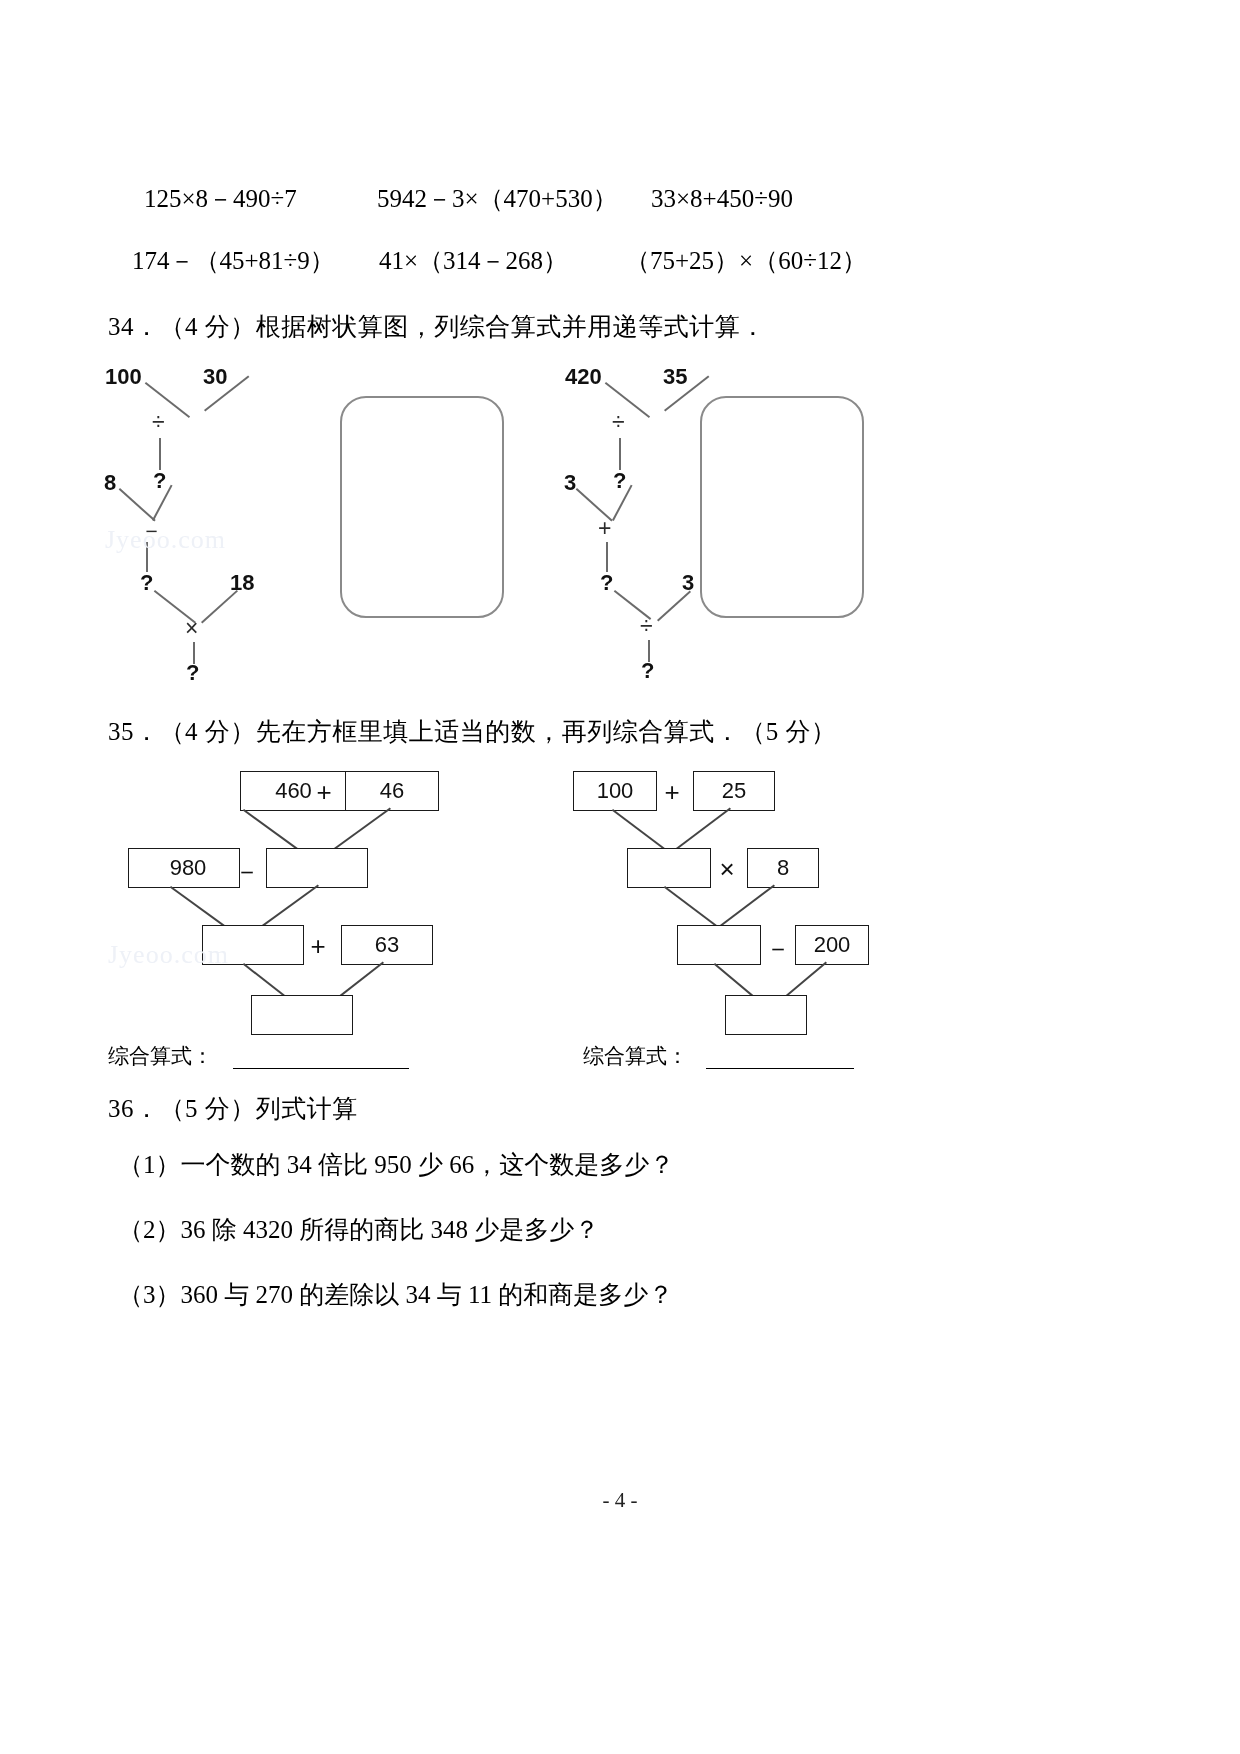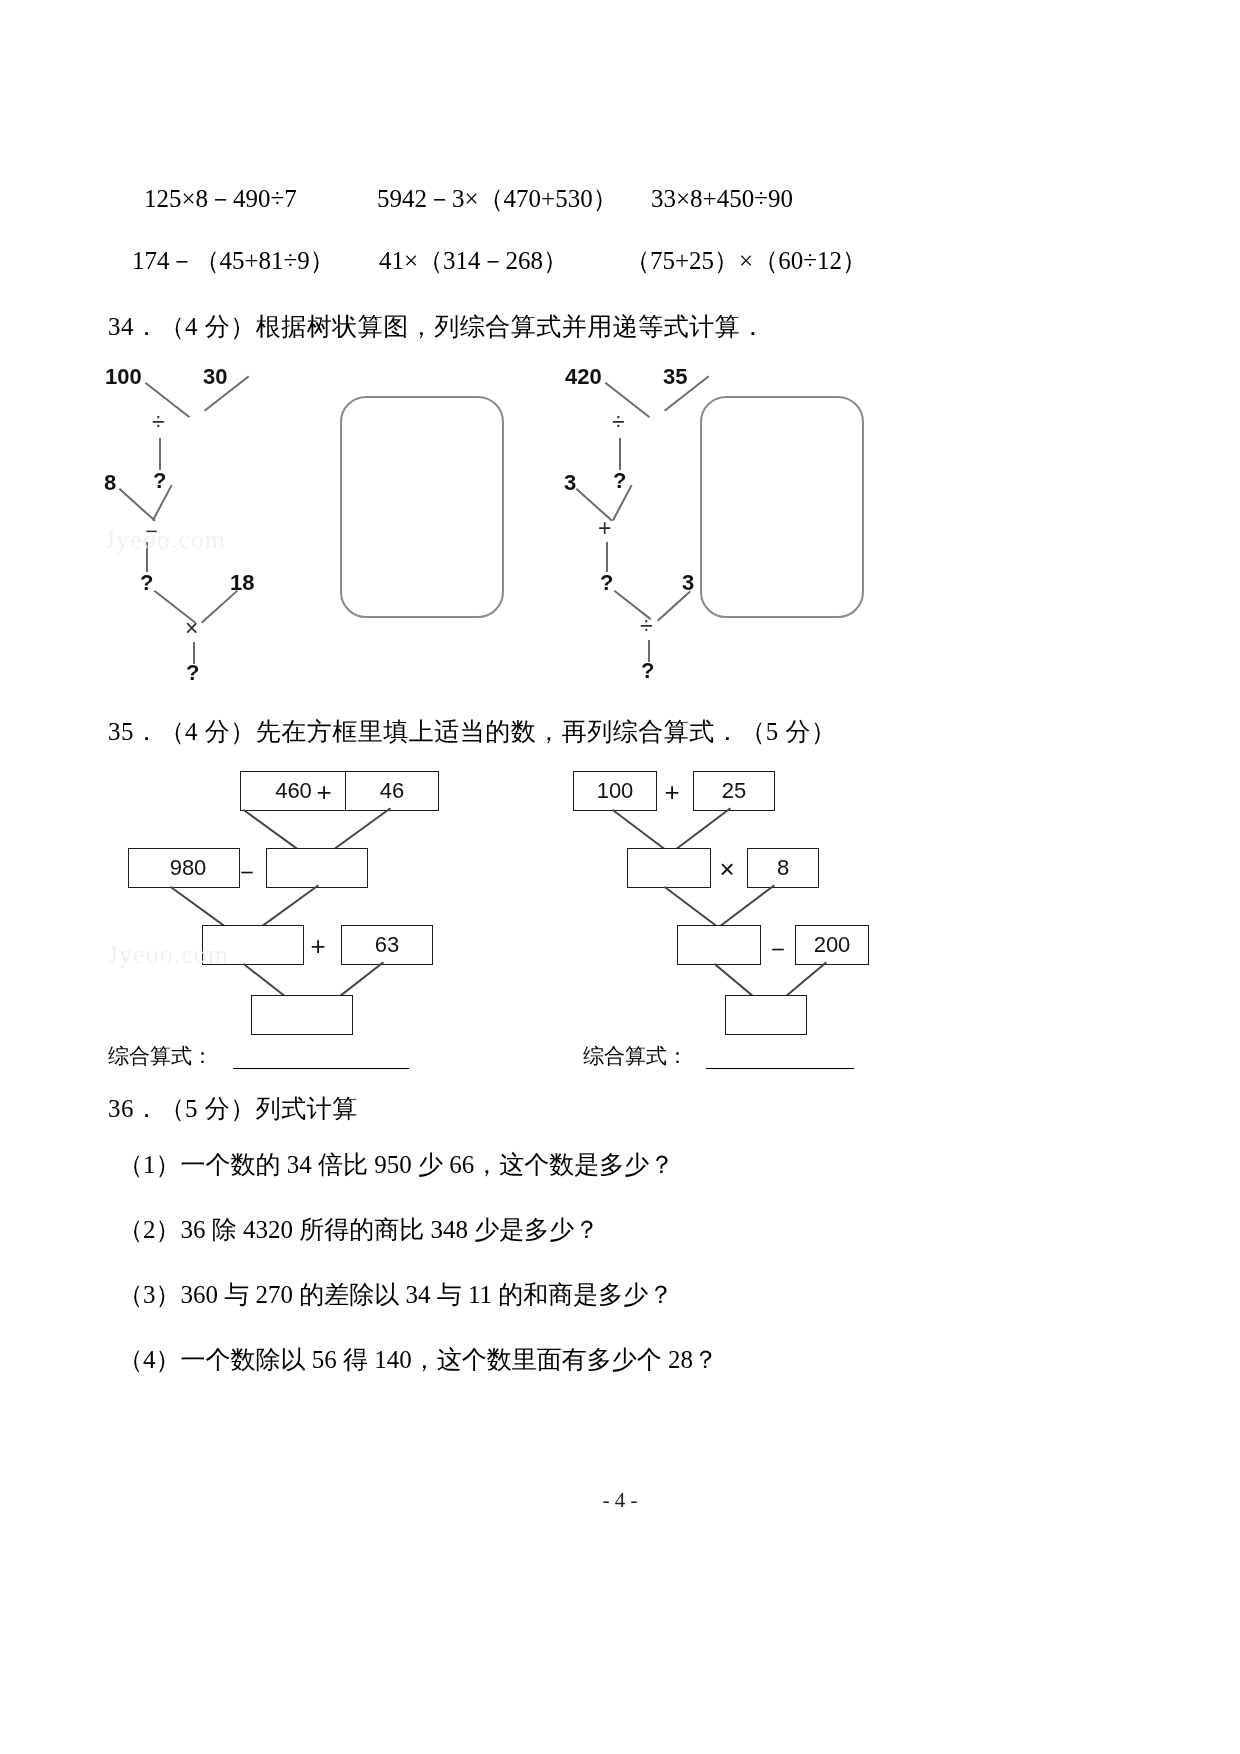--- a/index.html
+++ b/index.html
@@ -287,17 +287,16 @@
   <div class="answer-rule" style="left:233px; top:1068px; width:176px;"></div>
 
   <div class="label-small" style="left:583px; top:1042px;">综合算式：</div>
   <div class="answer-rule" style="left:706px; top:1068px; width:148px;"></div>
 
   <div class="qhead" style="left:108px; top:1092px;">36．（5 分）列式计算</div>
 
   <div class="subitem" style="left:118px; top:1148px;">（1）一个数的 34 倍比 950 少 66，这个数是多少？</div>
   <div class="subitem" style="left:118px; top:1213px;">（2）36 除 4320 所得的商比 348 少是多少？</div>
   <div class="subitem" style="left:118px; top:1278px;">（3）360 与 270 的差除以 34 与 11 的和商是多少？</div>
-  <div class="subitem" style="left:118px; top:1343px;">（4）一个数除以 56 得 140，这个数里面有多少个 28？</div>
 
   <div class="footer" style="top:1488px;">- 4 -</div>
 
 </div>
 
 </body></html>

